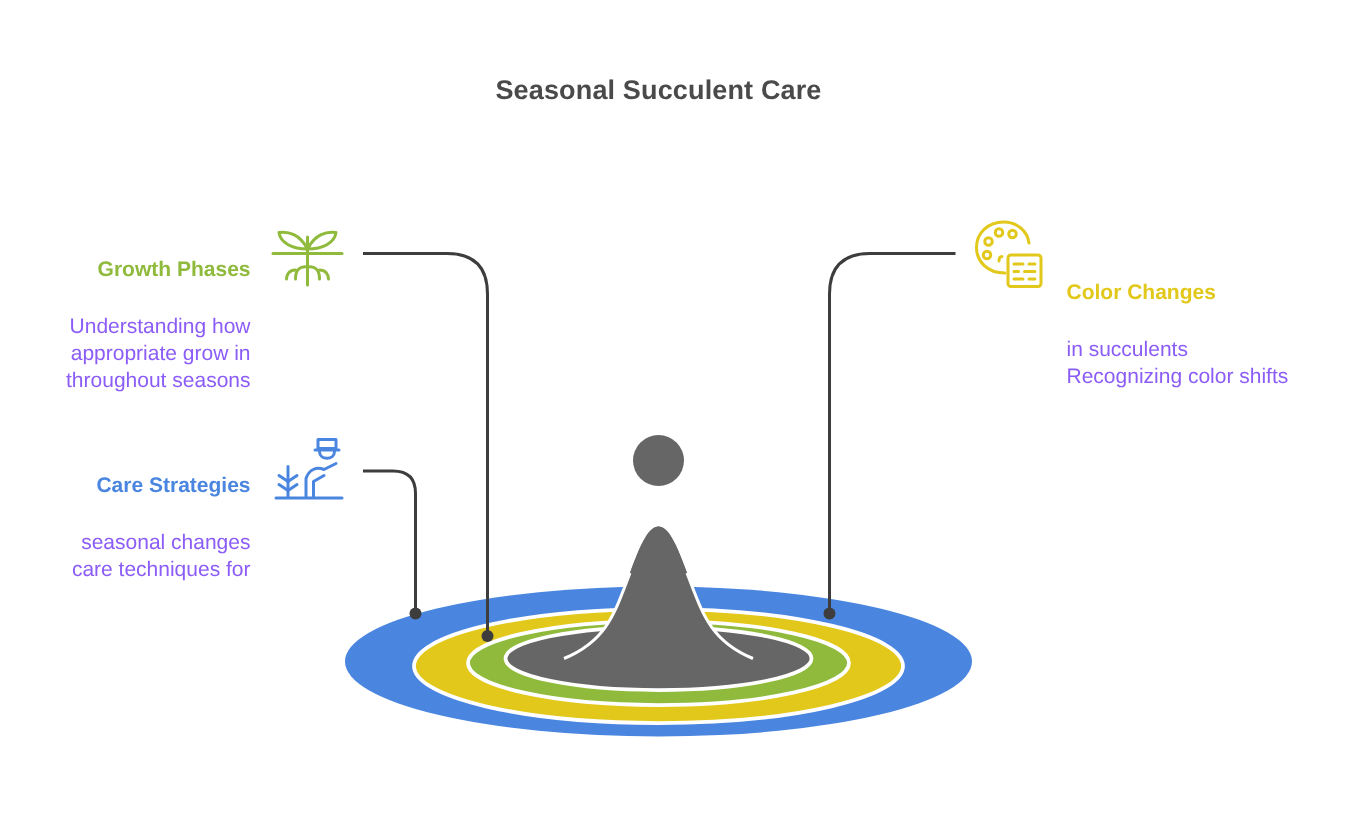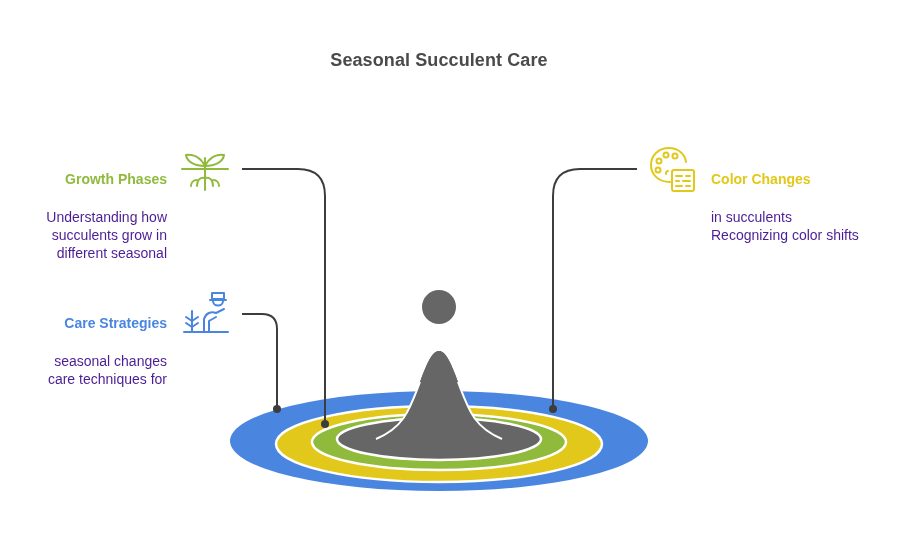--- a/index.html
+++ b/index.html
@@ -1,23 +1,23 @@
 <!DOCTYPE html>
 <html><head>
   <meta charset="utf-8">
   <style>
     html, body { margin: 0; padding: 0; background: #ffffff; }
     body { width: 902px; height: 543px; position: relative; overflow: hidden;
            font-family: "Liberation Sans", sans-serif; }
     .title { position: absolute; left: 0; width: 878px; top: 50px; text-align: center;
              font-size: 18px; font-weight: bold; color: #4a4a4a; letter-spacing: 0.1px; }
     .heading { position: absolute; font-size: 14px; font-weight: bold; white-space: nowrap; }
-    .desc { position: absolute; font-size: 14px; line-height: 18px; color: #4c1d95; }
+    .desc { position: absolute; font-size: 14px; line-height: 18px; color: #8b5cf6; }
     .right { text-align: right; }
-    .left { text-align: left; }
+    .left { text-align: left; margin-top: 15px; }
     svg.canvas { position: absolute; left: 0; top: 0; }
     .icon { position: absolute; }
   </style>
 </head>
 <body>
 
 <div class="title">Seasonal Succulent Care</div>
 
 <svg class="canvas" width="902" height="543" viewBox="0 0 902 543">
 
@@ -37,22 +37,22 @@
   <circle cx="325" cy="424" r="4" fill="#3d3d3d"></circle>
   <path d="M242,314 L262,314 Q277,314 277,329 L277,409" fill="none" stroke="#3d3d3d" stroke-width="2"></path>
   <circle cx="277" cy="409" r="4" fill="#3d3d3d"></circle>
   <path d="M637,169 L580,169 Q553,169 553,196 L553,409" fill="none" stroke="#3d3d3d" stroke-width="2"></path>
   <circle cx="553" cy="409" r="4" fill="#3d3d3d"></circle>
 </svg>
 
 <div class="heading right" style="left:20px; width:147px; top:171px; color:#8fba3c;">Growth Phases</div>
 <div class="desc right" style="left:0px; width:167px; top:208px;">
   <div>Understanding how</div>
-  <div>succulents grow in</div>
-  <div>different seasonal</div>
+  <div>appropriate grow in</div>
+  <div>throughout seasons</div>
 </div>
 <svg class="icon" style="left:180px; top:144px;" width="50" height="50" viewBox="0 0 50 50">
   <g fill="none" stroke="#8fba3c" stroke-width="2" stroke-linecap="round" stroke-linejoin="round">
     <path d="M25,22 C20,12 12,10 6,11 C7,18 15,22 25,22 Z"></path>
     <path d="M25,22 C30,12 38,10 44,11 C43,18 35,22 25,22 Z"></path>
     <path d="M2,25 L48,25"></path>
     <path d="M25,14 L25,46"></path>
     <path d="M25,34 C20,33 17,36 17,42"></path>
     <path d="M25,34 C30,33 33,36 33,42"></path>
     <path d="M17,36 C13,36 11,39 11,42"></path>

